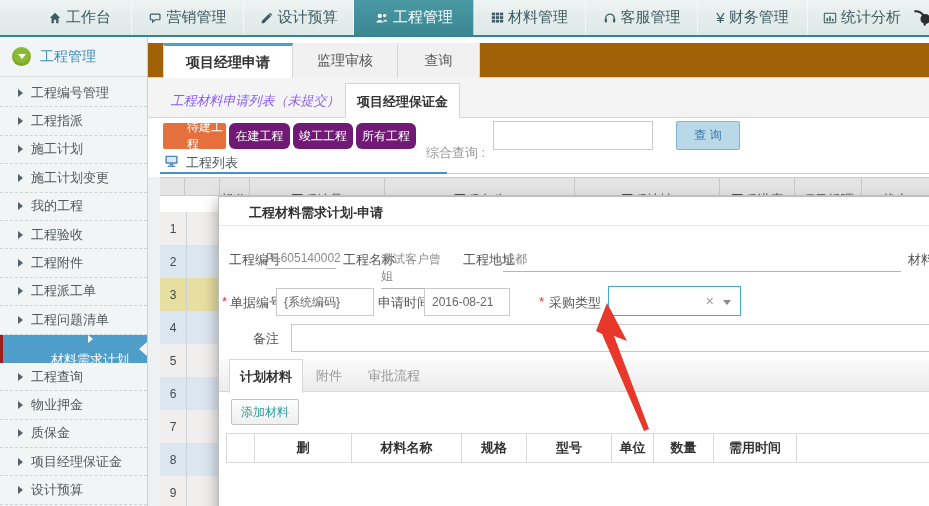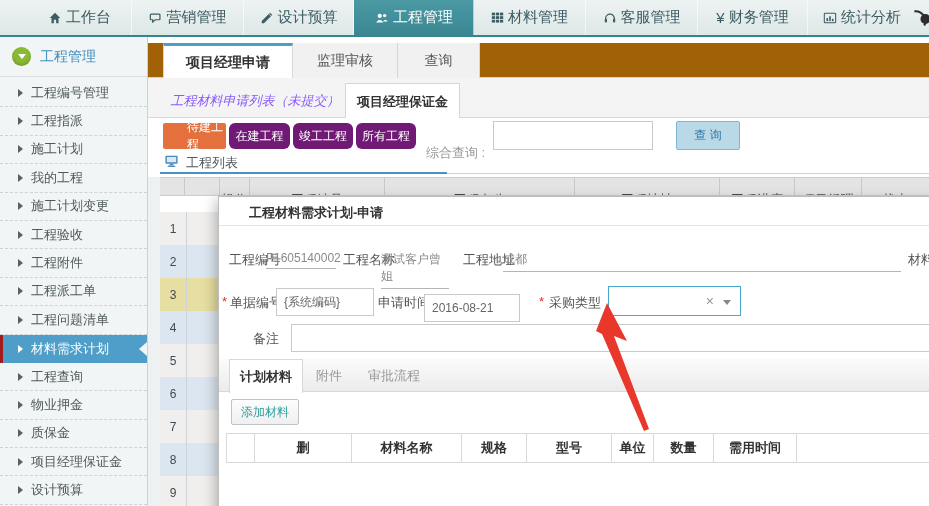--- a/index.html
+++ b/index.html
@@ -22,21 +22,21 @@
   .side-head{height:40px;display:flex;align-items:center;gap:9px;padding-left:12px;
     border-bottom:1px solid #d9dfdf;}
   .side-head .dot{width:19px;height:19px;border-radius:50%;background:#8ab933;
     display:flex;align-items:center;justify-content:center;box-shadow:inset 0 -2px 3px rgba(0,0,0,.15);}
   .side-head .dot i{width:0;height:0;border-left:4px solid transparent;border-right:4px solid transparent;border-top:5px solid #fff;}
   .side-head .t{color:#3f8dbd;font-size:14px;}
   .side-list{list-style:none;margin:2px 0 0 0;padding:0;}
   .side-item{height:28.4px;display:flex;align-items:center;gap:8px;padding-left:18px;
     font-size:13px;color:#4f5a5e;border-bottom:1px dashed #ccd4d4;cursor:pointer;position:relative;}
   .side-item .tri{width:0;height:0;border-top:4px solid transparent;border-bottom:4px solid transparent;border-left:5px solid #55616a;}
-  .side-item.active{background:#4f9ec9;color:#fff;border-bottom:none;border-left:3px solid #a21c1c;padding-left:15px;}
+  .side-item.active{background:#4f9ec9;color:#fff;border-bottom:none;border-left:3px solid #a21c1c;padding-left:30px;flex-direction:column;}
   .side-item.active .tri{border-left-color:#fff;}
   .side-item.active .notch{position:absolute;right:0;top:50%;margin-top:-7px;width:0;height:0;
     border-top:7px solid transparent;border-bottom:7px solid transparent;border-right:8px solid #f2f5f5;}
 
   
   .tabs1{position:absolute;left:148px;top:43px;width:781px;height:35px;border-bottom:1px solid #d2d2d2;background:#a16207;}
   .tab1{position:absolute;top:0;height:35px;display:flex;align-items:center;justify-content:center;
     font-size:14px;color:#555;border-right:1px solid #d6d6d6;cursor:pointer;background:#f1f1f1;}
   .tab1.first{border-left:1px solid #d6d6d6;}
   .tab1.active{background:#fff;border-top:3px solid #4aa0c8;font-weight:bold;color:#333;height:36px;}
@@ -211,25 +211,25 @@
       <li class="side-item">
           <span class="tri"></span>
           <span>工程指派</span>
         </li>
       <li class="side-item">
           <span class="tri"></span>
           <span>施工计划</span>
         </li>
       <li class="side-item">
           <span class="tri"></span>
+          <span>施工计划变更</span>
+        </li>
+      <li class="side-item">
+          <span class="tri"></span>
           <span>我的工程</span>
-        </li>
-      <li class="side-item">
-          <span class="tri"></span>
-          <span>施工计划变更</span>
         </li>
       <li class="side-item">
           <span class="tri"></span>
           <span>工程验收</span>
         </li>
       <li class="side-item">
           <span class="tri"></span>
           <span>工程附件</span>
         </li>
       <li class="side-item">
@@ -385,21 +385,21 @@
     <span class="m-label" style="left:244px;top:54px">工程地址</span>
     <span class="m-val" style="left:284px;top:54px;width:398px">成都</span>
     <span class="m-label" style="left:689px;top:54px">材料</span>
 
     <span class="m-star" style="left:3px;top:97px">*</span>
     <span class="m-label" style="left:11px;top:97px">单据编号</span>
     <div class="m-input" style="left:57px;top:91px;width:98px">
         <span>{系统编码}</span>
       </div>
     <span class="m-label" style="left:159px;top:97px">申请时间</span>
-    <div class="m-input" style="left:205px;top:97px;width:96px">
+    <div class="m-input" style="left:205px;top:91px;width:86px">
         <span>2016-08-21</span>
       </div>
     <span class="m-star" style="left:320px;top:97px">*</span>
     <span class="m-label" style="left:330px;top:97px">采购类型</span>
     <div class="m-combo" style="left:389px;top:89px;width:133px">
       <span class="x">×</span>
       <span class="caret"></span>
     </div>
 
     <span class="m-label" style="left:34px;top:133px">备注</span>

